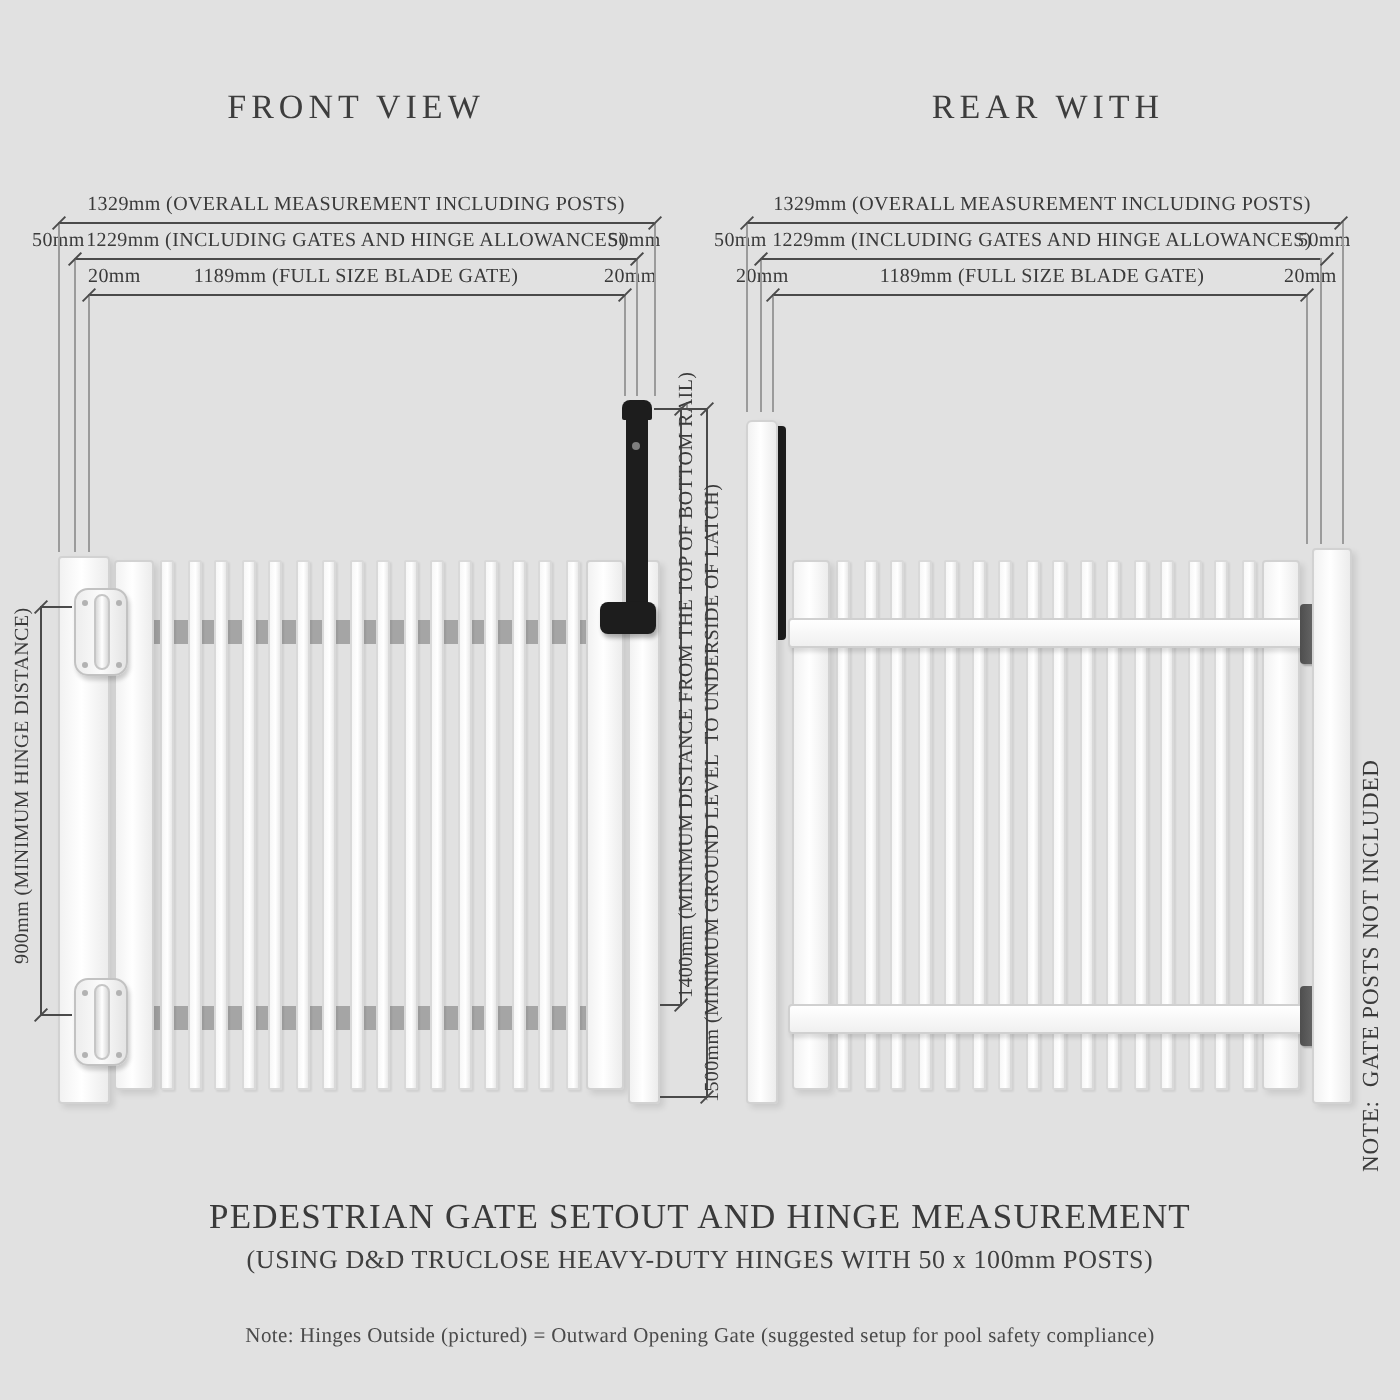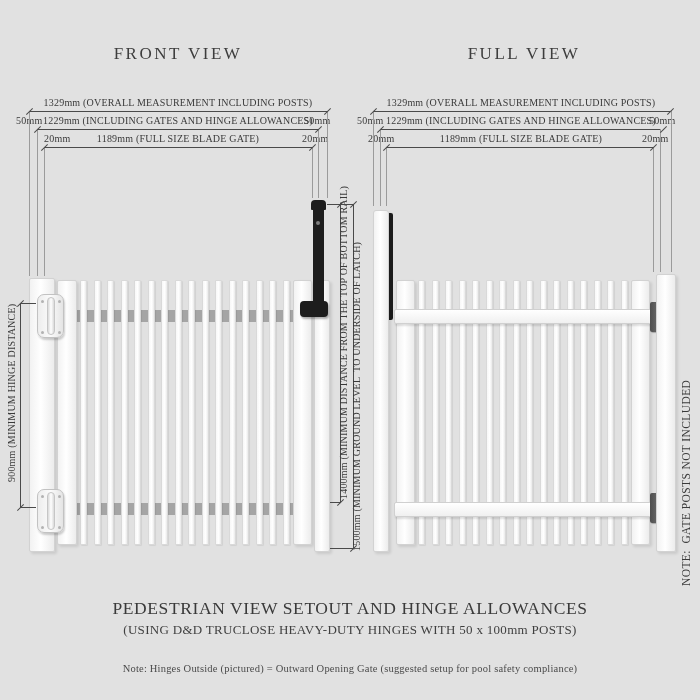--- a/index.html
+++ b/index.html
@@ -142,21 +142,21 @@
       </div>
 
       <div class="abs black" style="left:311px;top:200px;width:15px;height:10px;border-radius:4px 4px 1px 1px;"></div>
       <div class="abs black" style="left:313px;top:203px;width:11px;height:108px;border-radius:2px;"></div>
       <div class="abs" style="left:316px;top:221px;width:4px;height:4px;border-radius:50%;background:#7e7e7e;"></div>
       <div class="abs black" style="left:300px;top:301px;width:28px;height:16px;border-radius:4px;box-shadow:1px 2px 2px rgba(0,0,0,.3);"></div>
     </div>
   </div>
 
   <div>
-    <div class="view-title" style="left:414px;top:44px;">FULL VIEW</div>
+    <div class="view-title" style="left:414px;top:44px;">REAR WITH</div>
 
     <div class="dimlabel ctr" style="left:521px;top:97px;">1329mm (OVERALL MEASUREMENT INCLUDING POSTS)</div>
     <div class="dimlabel ctr" style="left:521px;top:115px;">1229mm (INCLUDING GATES AND HINGE ALLOWANCES)</div>
     <div class="dimlabel ctr" style="left:521px;top:133px;">1189mm (FULL SIZE BLADE GATE)</div>
     <div class="dimlabel" style="left:357px;top:115px;">50mm</div>
     <div class="dimlabel" style="left:649px;top:115px;">50mm</div>
     <div class="dimlabel" style="left:368px;top:133px;">20mm</div>
     <div class="dimlabel" style="left:642px;top:133px;">20mm</div>
 
     <div class="dline" style="left:373px;top:111px;width:297px;"></div>
@@ -198,21 +198,21 @@
   <div>
     <div class="vdim" style="left:340px;top:204px;height:298px;"></div>
     <div class="vdim" style="left:353px;top:204px;height:344px;"></div>
     <div class="vlabel" style="left:338px;top:499px;">1400mm (MINIMUM DISTANCE FROM THE TOP OF BOTTOM RAIL)</div>
     <div class="vlabel" style="left:351px;top:551px;">1500mm (MINIMUM GROUND LEVEL  TO UNDERSIDE OF LATCH)</div>
   </div>
 
   <div class="vlabel" style="left:680px;top:586px;font-size:11.5px;letter-spacing:.4px;">NOTE:  GATE POSTS NOT INCLUDED</div>
 
   <div>
-    <div class="footer-title" style="top:598px;">PEDESTRIAN VIEW SETOUT AND HINGE ALLOWANCES</div>
+    <div class="footer-title" style="top:598px;">PEDESTRIAN GATE SETOUT AND HINGE MEASUREMENT</div>
     <div class="footer-sub" style="top:622px;">(USING D&amp;D TRUCLOSE HEAVY-DUTY HINGES WITH 50 x 100mm POSTS)</div>
     <div class="footer-note" style="top:663px;">Note: Hinges Outside (pictured) = Outward Opening Gate (suggested setup for pool safety compliance)</div>
   </div>
 
 <div class="ext" style="left: 29px; top: 111px; height: 165px;"></div>
     <div class="ext" style="left: 37px; top: 129px; height: 147px;"></div>
     <div class="ext" style="left: 44px; top: 147px; height: 129px;"></div>
     <div class="ext" style="left: 312px; top: 147px; height: 51px;"></div>
     <div class="ext" style="left: 318px; top: 129px; height: 69px;"></div>
     <div class="ext" style="left: 327px; top: 111px; height: 87px;"></div>

